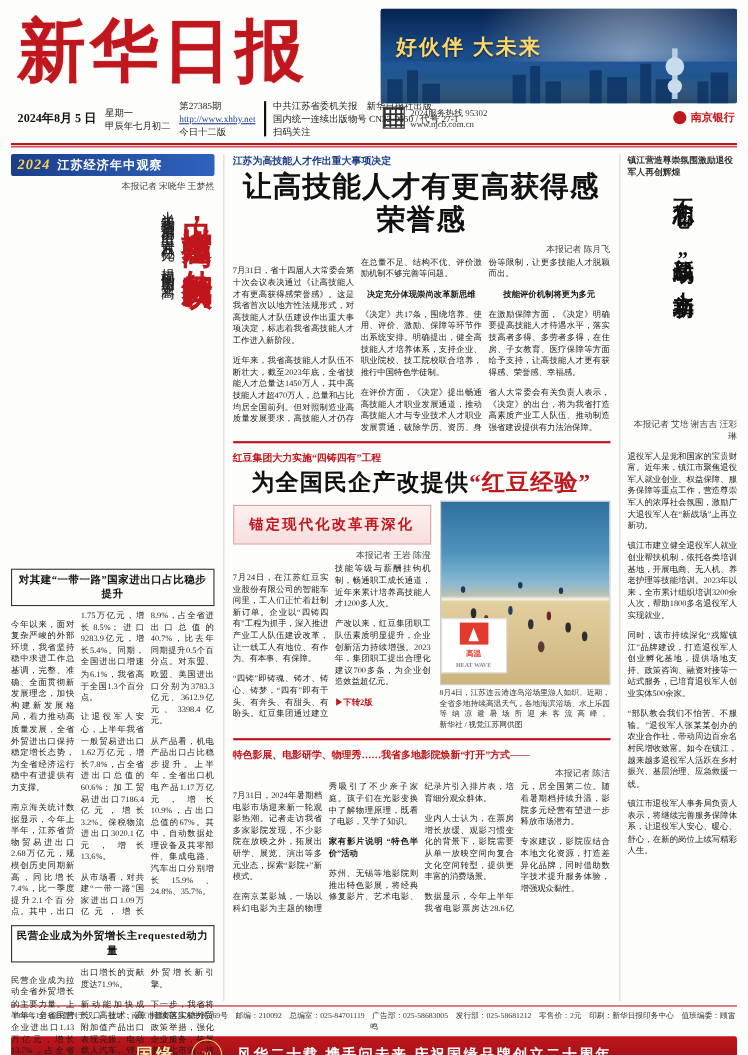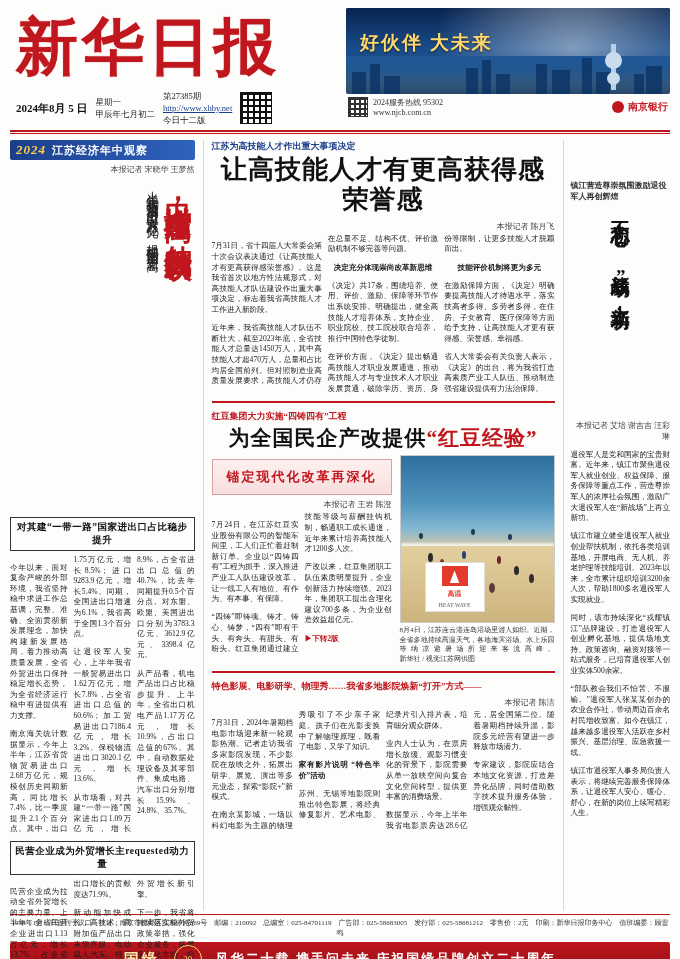--- a/index.html
+++ b/index.html
@@ -114,21 +114,21 @@
 
   
   .content{
     display:flex;
     margin-top:6px;
     height:770px;
   }
   .col{box-sizing:border-box;}
   .col-a{width:200px;padding-right:8px;border-right:1px solid #d8d8d8;}
   .col-b{width:372px;padding:0 8px;border-right:1px solid #d8d8d8;}
-  .col-c{width:110px;padding-left:7px;margin-top:40px;}
+  .col-c{width:110px;padding-left:7px;}
 
   
   .tag-banner{
     height:20px;
     background:linear-gradient(90deg,#1b3e8b,#2f63bd);
     color:#fff;display:flex;align-items:center;
     padding:0 6px;border-radius:2px;
     font-size:11px;font-weight:bold;letter-spacing:1px;
   }
   .tag-banner .y{color:#ffd24a;font-size:13px;margin-right:6px;font-style:italic;}
@@ -177,21 +177,21 @@
     width:100%;height:168px;position:relative;overflow:hidden;border:1px solid #ccc;box-sizing:border-box;
     background:linear-gradient(180deg,#2f6f9e 0%,#4f94bd 28%,#86b8d2 44%,#d9c79a 56%,#e8d9b0 72%,#cbb98d 100%);
   }
   .sand{position:absolute;left:0;right:0;bottom:0;height:46%;background:linear-gradient(180deg,#e3cf9f,#cdb47e);}
   .surf{position:absolute;left:0;right:0;top:52%;height:8px;background:rgba(255,255,255,.75);filter:blur(1px);}
   .dotp{position:absolute;border-radius:50%;}
   .cap{
     font-size:7px;line-height:9.5px;color:#333;margin-top:3px;text-align:justify;
   }
   .heat-badge{
-    position:absolute;left:24px;bottom:10px;width:58px;height:48px;background:#fff;border:1px solid #ddd;
+    position:absolute;left:0;bottom:10px;width:58px;height:48px;background:#fff;border:1px solid #ddd;
     display:flex;flex-direction:column;align-items:center;justify-content:center;
   }
   .heat-badge .sq{width:26px;height:20px;background:#e23b2e;position:relative;}
   .heat-badge .sq:after{content:"";position:absolute;left:8px;top:4px;width:10px;height:13px;background:#fff;clip-path:polygon(50% 0,100% 100%,0 100%);}
   .heat-badge .t{font-size:7px;color:#e23b2e;font-weight:bold;margin-top:3px;}
 
   .banner-red{
     height:34px;border:1px solid #d9a0a0;background:linear-gradient(180deg,#fdf0ef,#f7dedd);
     display:flex;align-items:center;justify-content:center;margin:4px 0;
   }
@@ -234,20 +234,25 @@
         <div class="mast-col">
           <div>星期一</div>
           <div>甲辰年七月初二</div>
         </div>
         <div class="mast-col">
           <div>第27385期</div>
           <div class="u">http://www.xhby.net</div>
           <div>今日十二版</div>
         </div>
         <div class="qr"></div>
+        <div class="mast-col">
+          <div>中共江苏省委机关报　新华日报社出版</div>
+          <div>国内统一连续出版物号 CN32-0050 / 代号 27-1</div>
+          <div>扫码关注</div>
+        </div>
       </div>
     </div>
 
     <div class="mast-right">
       <div class="ad-banner">
         <div class="ad-sky"></div>
         <div class="ad-city">
           <div class="ad-b" style="left:6px;width:14px;height:22px"></div>
           <div class="ad-b" style="left:24px;width:10px;height:30px"></div>
           <div class="ad-b" style="left:38px;width:16px;height:18px"></div>

